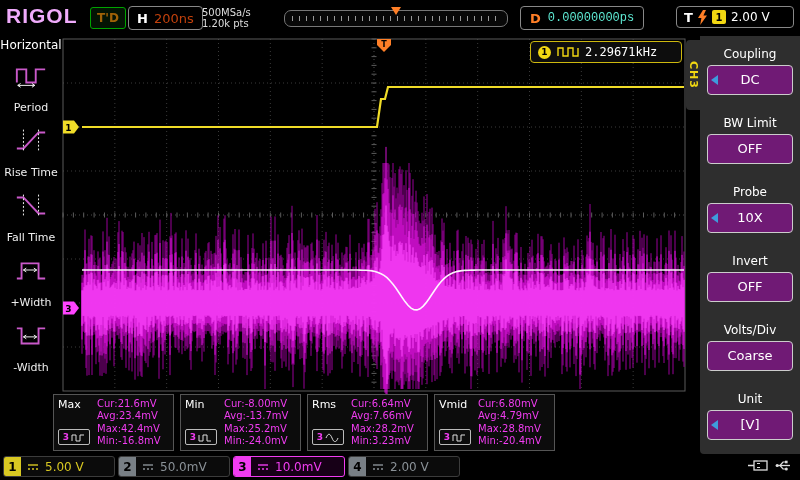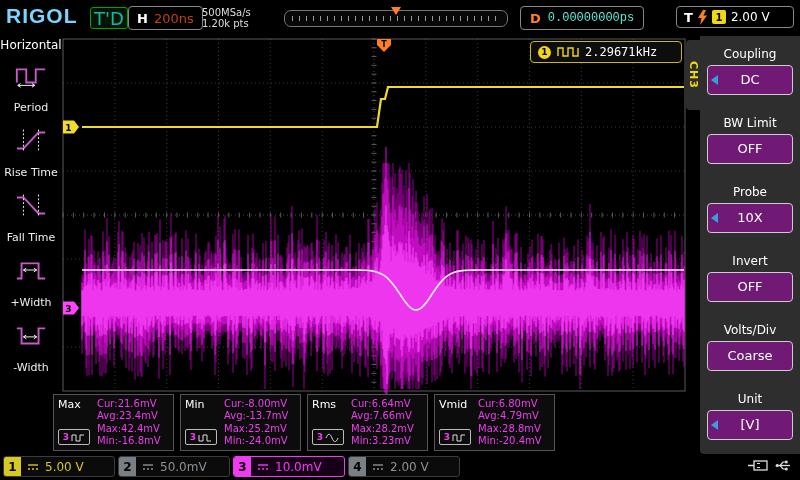--- a/index.html
+++ b/index.html
@@ -1,23 +1,23 @@
 <!DOCTYPE html>
 <html><head>
 <meta charset="utf-8">
 <style>
   html,body{margin:0;padding:0;background:#111;}
   .scope{position:relative;width:800px;height:480px;background:#000;overflow:hidden;
          font-family:"DejaVu Sans",sans-serif;}
   
   .top-bar{position:absolute;left:0;top:0;width:800px;height:36px;background:#000;}
   .brand{position:absolute;left:6px;top:4px;font-family:"Liberation Sans",sans-serif;
-         font-weight:900;font-size:21px;color:#7dd3fc;letter-spacing:1px;}
+         font-weight:900;font-size:21px;color:#f0abfc;letter-spacing:1px;}
   .td-box{position:absolute;left:90px;top:7px;min-width:28px;height:20px;border:1px solid #00a300;
-         border-radius:3px;color:#14b8a6;font-size:18px;font-weight:normal;display:flex;
+         border-radius:3px;color:#a16207;font-size:12px;font-weight:bold;display:flex;
          align-items:center;justify-content:center;padding:0 3px;background:#041404;}
   .h-box{position:absolute;left:128px;top:6px;height:22px;border:1px solid #888;border-radius:4px;
          display:flex;align-items:center;gap:6px;padding:0 8px;}
   .h-label{color:#fff;font-weight:bold;font-size:13px;}
   .h-value{color:#c2410c;font-size:13px;}
   .rate-box{position:absolute;left:202px;top:7px;line-height:11px;color:#ddd;font-size:10px;}
   .pos-bar{position:absolute;left:284px;top:10px;width:222px;height:15px;border:1px solid #777;
          border-radius:7px;background:#080808;}
   .pos-ticks{position:absolute;left:7px;right:7px;top:5px;height:5px;
          background:repeating-linear-gradient(90deg,#999 0 1px,transparent 1px 7px);}

